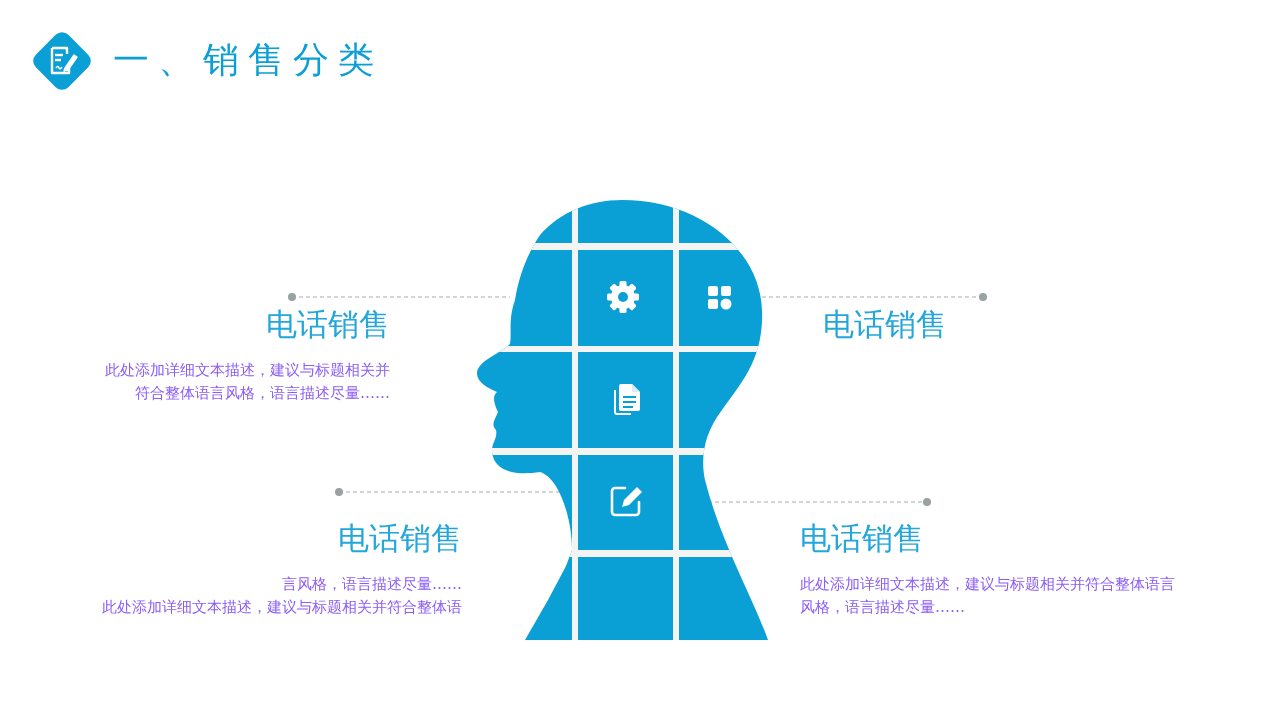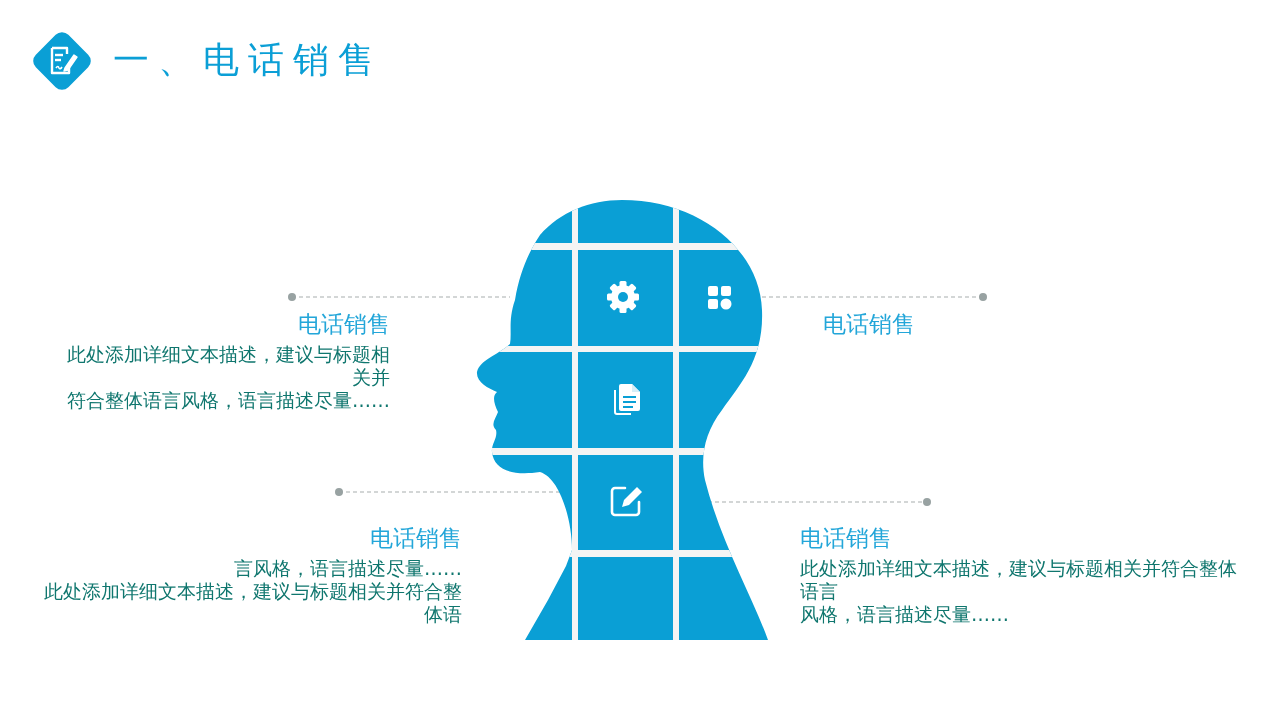--- a/index.html
+++ b/index.html
@@ -3,39 +3,39 @@
 <meta charset="utf-8">
 <style>
   html, body { margin:0; padding:0; }
   body { width:1280px; height:720px; background:#ffffff; position:relative; overflow:hidden;
          font-family:"DejaVu Sans","Liberation Sans",sans-serif; }
   .title-badge { position:absolute; left:26px; top:25px; width:72px; height:72px; }
   .page-title { position:absolute; left:113px; top:36px; font-size:36px; color:#0b9fd6;
                 letter-spacing:9px; font-family:"DejaVu Sans","Liberation Sans",sans-serif; font-weight:normal; line-height:48px; }
   .head-svg { position:absolute; left:0; top:0; width:1280px; height:720px; }
   .block { position:absolute; }
-  .block-title { font-size:23px; color:#23a6d9; line-height:30px; white-space:nowrap; }
-  .block-desc { font-size:19px; color:#0f766e; line-height:23px; margin-top:4px; }
+  .block-title { font-size:31px; color:#23a6d9; line-height:30px; white-space:nowrap; }
+  .block-desc { font-size:15px; color:#8b5cf6; line-height:23px; margin-top:20px; }
   .right-align { text-align:right; }
   .left-align { text-align:left; }
 </style>
 </head>
 <body>
 
 <svg class="title-badge" viewBox="0 0 72 72">
   <rect x="13" y="13" width="46" height="46" rx="9" transform="rotate(45 36 36)" fill="#0a9fd5"></rect>
   <g fill="none" stroke="#ffffff" stroke-width="2.4" stroke-linejoin="round">
     <path d="M26 23 h15 v6 M26 23 v25 h17 v-6"></path>
     <line x1="29" y1="30" x2="37" y2="30"></line>
     <line x1="29" y1="35" x2="35" y2="35"></line>
     <path d="M30 43 q2 -3 3 0 q1 2 3 -1" stroke-width="1.6"></path>
     <path d="M39 43 l9 -13 l3 2 l-9 13 l-4 1 z" fill="#ffffff" stroke-width="1.4"></path>
   </g>
 </svg>
-<div class="page-title">一、电话销售</div>
+<div class="page-title">一、销售分类</div>
 
 <svg class="head-svg" viewBox="0 0 1280 720">
   <defs>
     <clipPath id="headClip">
       <path d="M525 640
                L548 600 L566 566 L572 550
                C572 520 560 478 540 472
                C512 476 494 470 492 452
                C491 444 498 438 496 430
                C490 424 496 418 498 412

